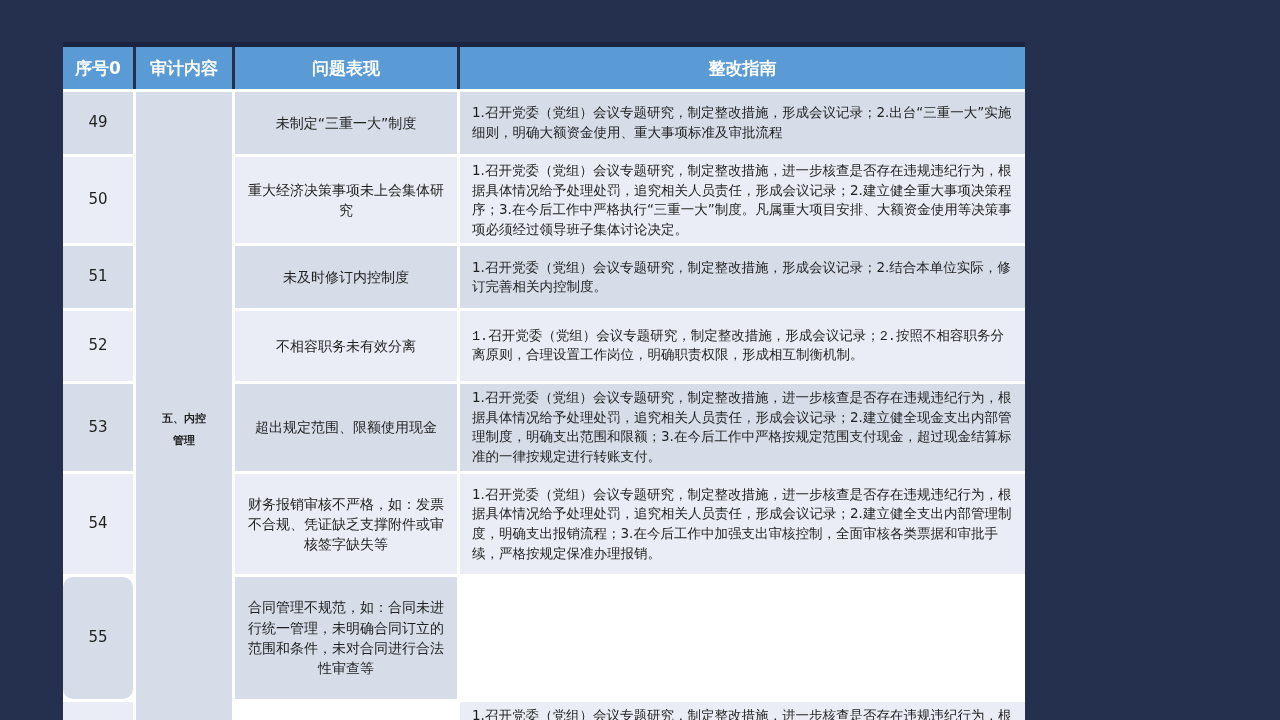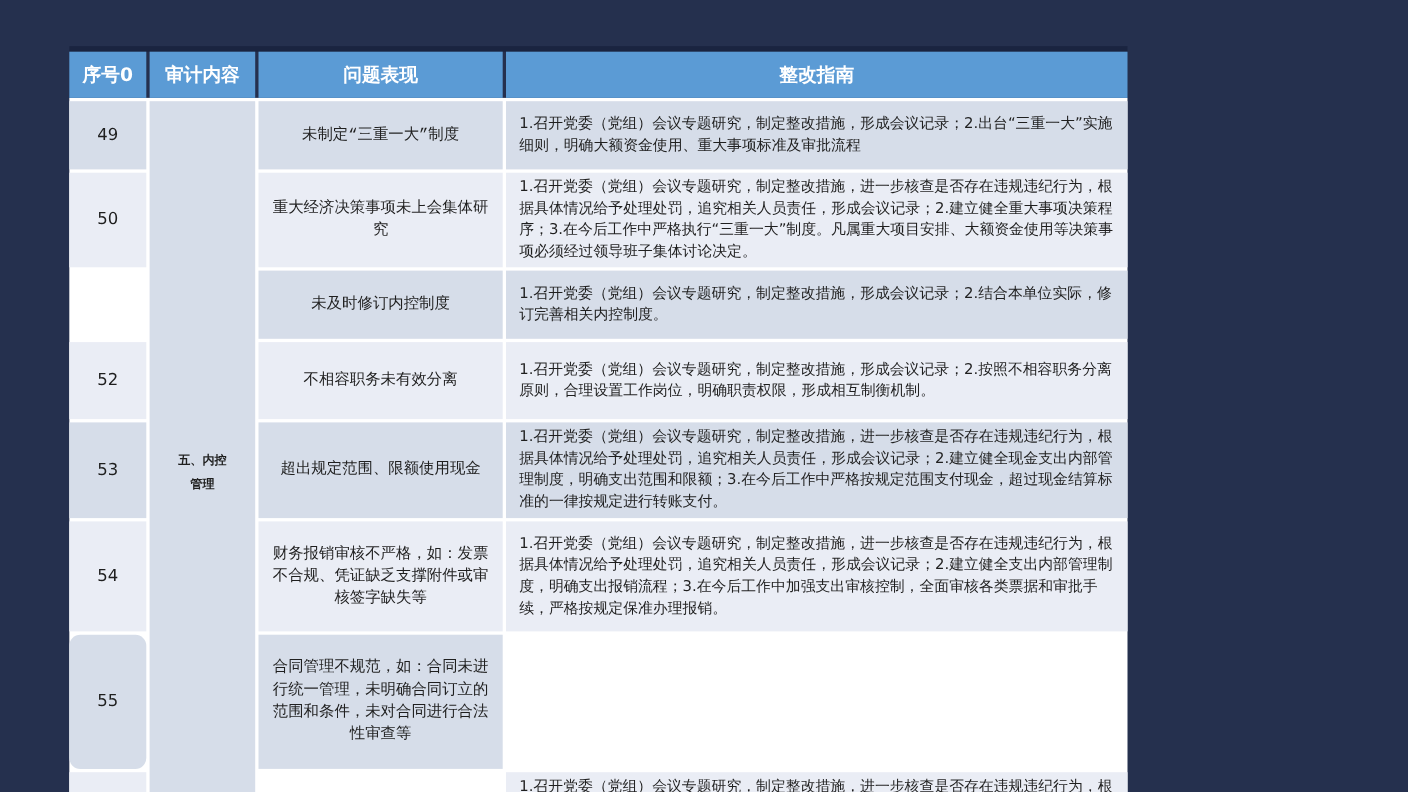--- a/index.html
+++ b/index.html
@@ -51,21 +51,21 @@
   }
   .cell {
     display: flex; align-items: center;
     color: var(--cell-text);
     font-size: 13.5px;
     line-height: 1.45;
   }
   .cell.dark  { background: var(--band-dark); }
   .cell.light { background: var(--band-light); }
   .cell-no { justify-content: center; font-size: 15px; }
-  .cell-problem { padding: 20px 10px; font-size: 14px; font-family: Liberation Mono, monospace; }
+  .cell-problem { padding: 20px 10px; font-size: 14px; }
   .cell-problem.center { justify-content: center; text-align: center; }
   .cell-problem.left { text-align: center; }
   .cell-guide { padding: 4px 12px; }
   .cell-category {
     grid-column: 2;
     grid-row: 1 / span 8;
     background: var(--band-dark);
     display: flex; flex-direction: column;
     align-items: center; justify-content: center;
     font-weight: bold; font-size: 11px;
@@ -91,25 +91,26 @@
         <span>五、内控</span>
         <span>管理</span>
       </div>
 
     <div class="cell cell-no dark" style="grid-area: 1 / 1;">49</div>
         <div class="cell cell-problem dark center" style="grid-area: 1 / 3;">未制定“三重一大”制度</div>
         <div class="cell cell-guide dark" style="grid-area: 1 / 4;">1.召开党委（党组）会议专题研究，制定整改措施，形成会议记录；2.出台“三重一大”实施细则，明确大额资金使用、重大事项标准及审批流程</div>
         <div class="cell cell-no light" style="grid-area: 2 / 1;">50</div>
         <div class="cell cell-problem light left" style="grid-area: 2 / 3;">重大经济决策事项未上会集体研究</div>
         <div class="cell cell-guide light" style="grid-area: 2 / 4;">1.召开党委（党组）会议专题研究，制定整改措施，进一步核查是否存在违规违纪行为，根据具体情况给予处理处罚，追究相关人员责任，形成会议记录；2.建立健全重大事项决策程序；3.在今后工作中严格执行“三重一大”制度。凡属重大项目安排、大额资金使用等决策事项必须经过领导班子集体讨论决定。</div>
+        <div class="cell cell-no dark" style="grid-area: 3 / 1;">51</div>
         <div class="cell cell-problem dark center" style="grid-area: 3 / 3;">未及时修订内控制度</div>
         <div class="cell cell-guide dark" style="grid-area: 3 / 4;">1.召开党委（党组）会议专题研究，制定整改措施，形成会议记录；2.结合本单位实际，修订完善相关内控制度。</div>
         <div class="cell cell-no light" style="grid-area: 4 / 1;">52</div>
         <div class="cell cell-problem light center" style="grid-area: 4 / 3;">不相容职务未有效分离</div>
-        <div class="cell cell-guide light" style="grid-area: 4 / 4;">1.召开党委（党组）会议专题研究，制定整改措施，形成会议记录；2.按照不相容职务分离原则，合理设置工作岗位，明确职责权限，形成相互制衡机制。</div>
+        <div class="cell cell-guide light" style="grid-area: 4 / 4; font-family: Liberation Mono, monospace;">1.召开党委（党组）会议专题研究，制定整改措施，形成会议记录；2.按照不相容职务分离原则，合理设置工作岗位，明确职责权限，形成相互制衡机制。</div>
         <div class="cell cell-no dark" style="grid-area: 5 / 1;">53</div>
         <div class="cell cell-problem dark center" style="grid-area: 5 / 3;">超出规定范围、限额使用现金</div>
         <div class="cell cell-guide dark" style="grid-area: 5 / 4;">1.召开党委（党组）会议专题研究，制定整改措施，进一步核查是否存在违规违纪行为，根据具体情况给予处理处罚，追究相关人员责任，形成会议记录；2.建立健全现金支出内部管理制度，明确支出范围和限额；3.在今后工作中严格按规定范围支付现金，超过现金结算标准的一律按规定进行转账支付。</div>
         <div class="cell cell-no light" style="grid-area: 6 / 1;">54</div>
         <div class="cell cell-problem light left" style="grid-area: 6 / 3;">财务报销审核不严格，如：发票不合规、凭证缺乏支撑附件或审核签字缺失等</div>
         <div class="cell cell-guide light" style="grid-area: 6 / 4;">1.召开党委（党组）会议专题研究，制定整改措施，进一步核查是否存在违规违纪行为，根据具体情况给予处理处罚，追究相关人员责任，形成会议记录；2.建立健全支出内部管理制度，明确支出报销流程；3.在今后工作中加强支出审核控制，全面审核各类票据和审批手续，严格按规定保准办理报销。</div>
         <div class="cell cell-no dark" style="grid-area: 7 / 1; border-radius: 10px;">55</div>
         <div class="cell cell-problem dark left" style="grid-area: 7 / 3;">合同管理不规范，如：合同未进行统一管理，未明确合同订立的范围和条件，未对合同进行合法性审查等</div>
         <div class="cell cell-no light" style="grid-area: 8 / 1;">56</div>
         <div class="cell cell-guide light" style="grid-area: 8 / 4;">1.召开党委（党组）会议专题研究，制定整改措施，进一步核查是否存在违规违纪行为，根据具体情况给予处理处罚，追究相关人员责任，形成会议记录；2.建立健全担保内部管理制度；3.已经解除担保，违法所得上缴财政。</div>

